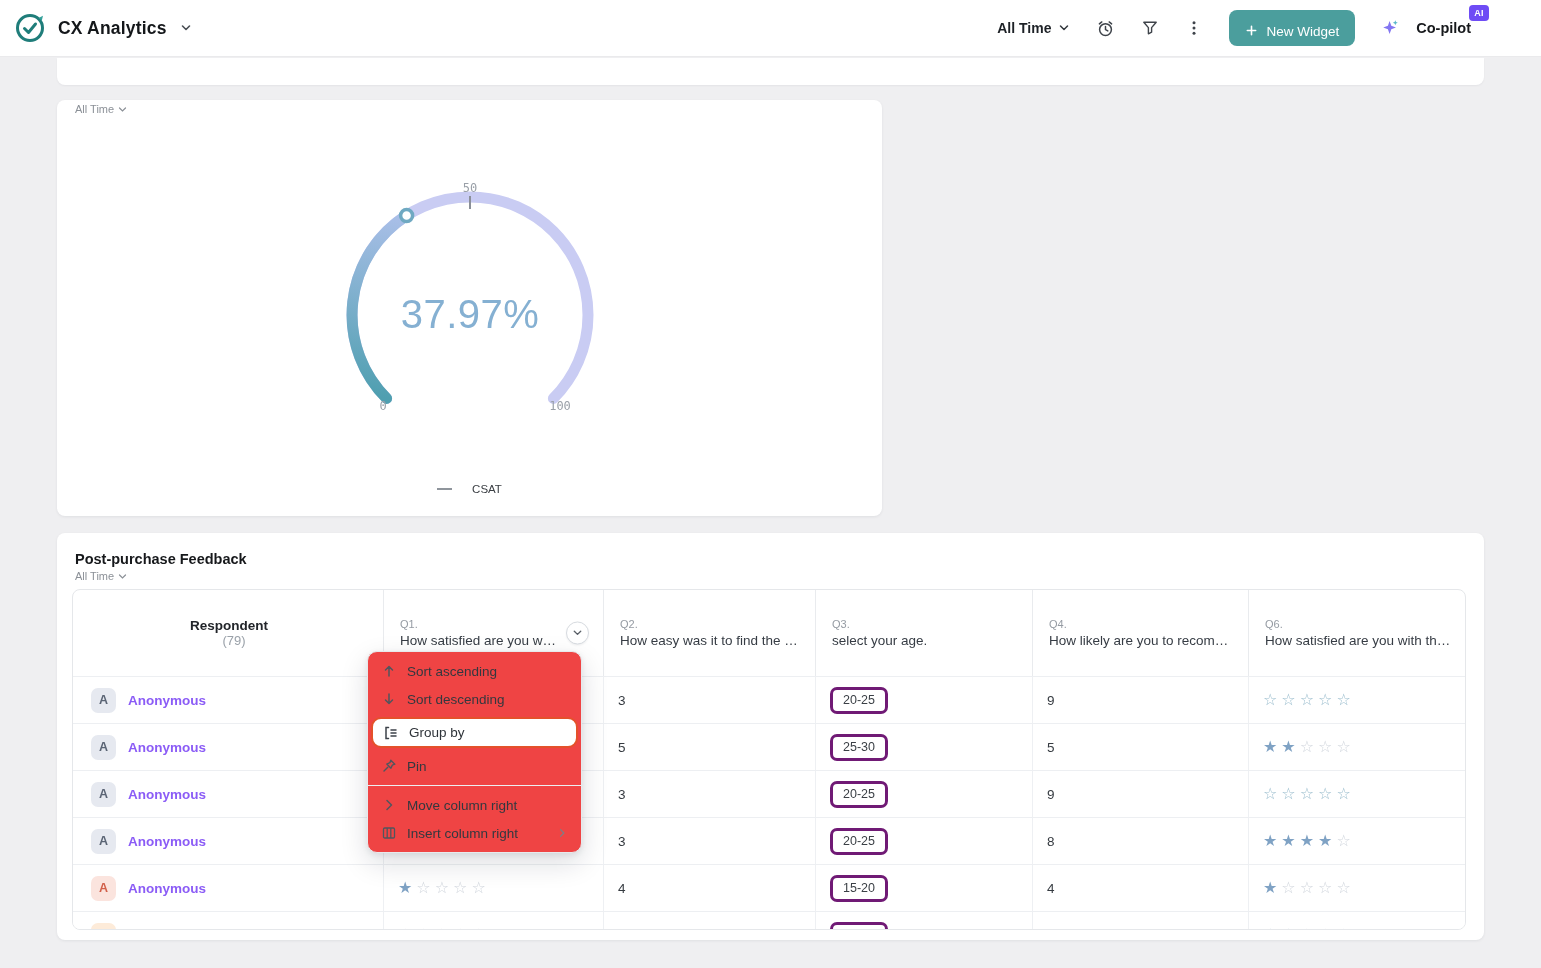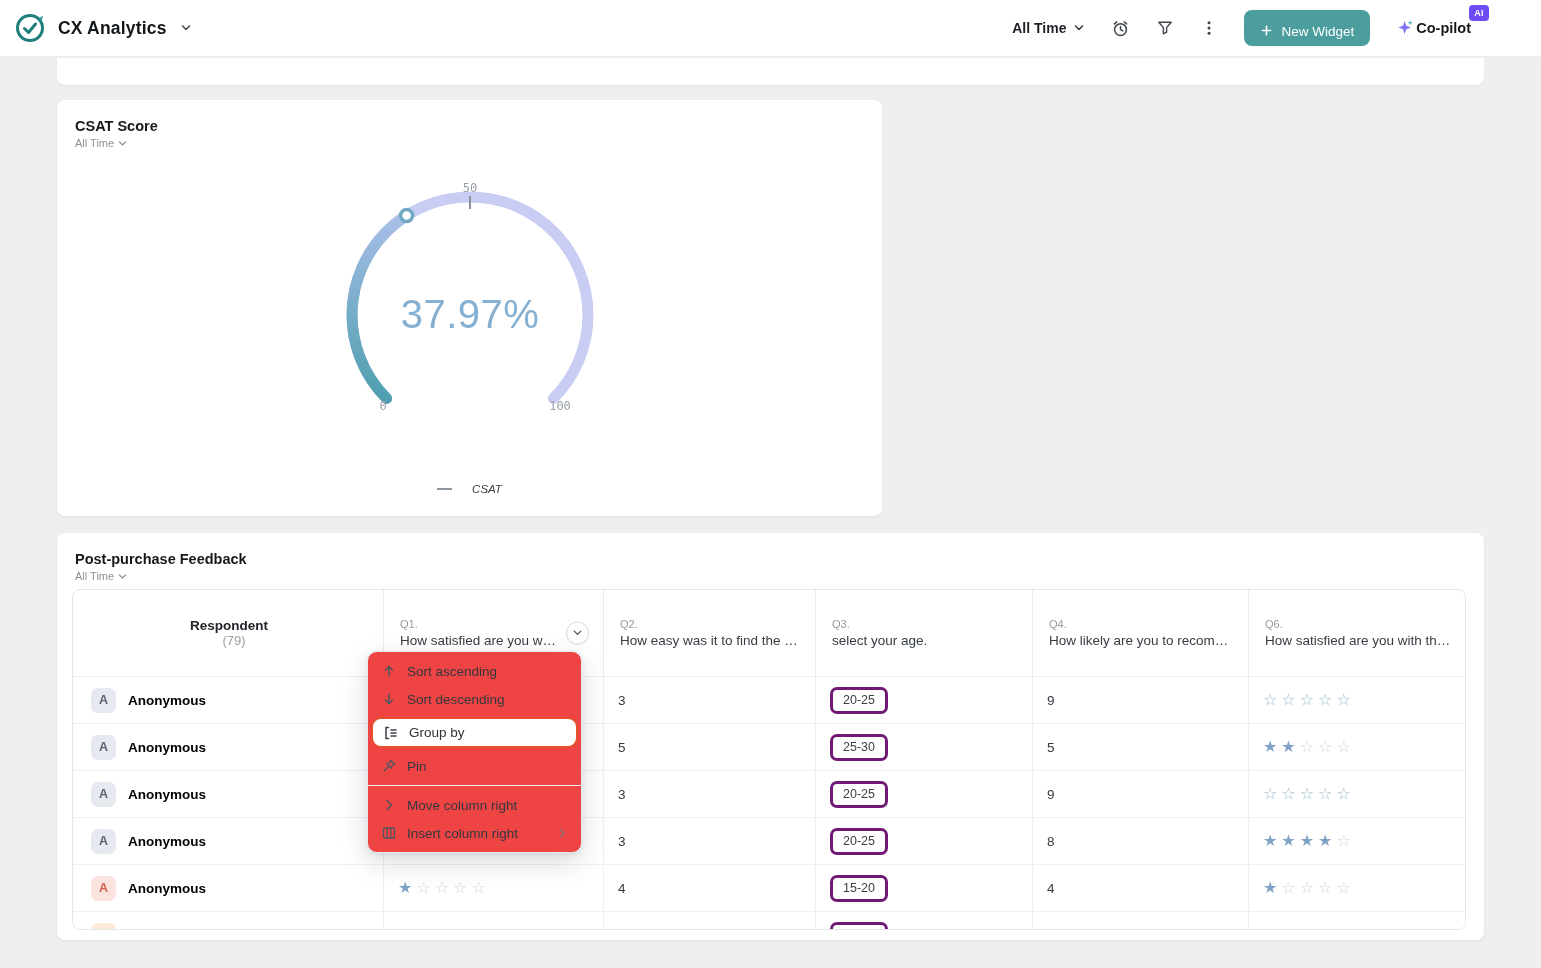--- a/index.html
+++ b/index.html
@@ -18,21 +18,21 @@
   }
   .app-title{ font-size:17.5px; font-weight:700; color:#14171a; letter-spacing:.2px; }
   .tb-right{ margin-left:auto; display:flex; align-items:center; gap:26px; }
   .time-range{ display:flex; align-items:center; gap:7px; font-size:14px; font-weight:700; color:#1d2126; }
   .icon-btn{ display:flex; align-items:center; justify-content:center; background:none; border:none; }
   .new-widget-btn{
     display:flex; gap:8px; height:36px; padding:14px 16px;
     background:#4b9e9d; color:#fff; border:none; border-radius:8px;
     font-size:13.5px; font-weight:500; font-family:inherit;
   }
-  .copilot{ display:flex; align-items:center; gap:2px; font-size:14.5px; font-weight:700; color:#17191c; }
+  .copilot{ display:flex; align-items:center; gap:17px; font-size:14.5px; font-weight:700; color:#17191c; }
   .ai-badge{
     position:absolute; top:5px; right:52px; background:#6e4cf5; color:#fff;
     font-size:9px; font-weight:700; padding:3px 5px; border-radius:4px; letter-spacing:.4px;
   }
 
   
   .partial-card{
     position:absolute; left:57px; top:58px; width:1427px; height:27px; background:#fff;
     border-radius:0 0 8px 8px; box-shadow:0 1px 2px rgba(16,24,40,.05);
   }
@@ -42,21 +42,21 @@
   }
   .csat-card{ left:57px; top:100px; width:825px; height:416px; }
   .fb-card{ left:57px; top:533px; width:1427px; height:407px; }
   .card-title{ padding:18px 18px 0; font-size:14.5px; font-weight:700; color:#16181b; }
   .card-sub{ padding:3px 18px 0; font-size:11px; color:#8b9097; display:flex; align-items:center; gap:4px; width:max-content; }
 
   
   .gauge-svg{ position:absolute; left:243px; top:70px; }
   .gauge-num{ font-family:"DejaVu Sans Mono",monospace; font-size:12px; fill:#9aa0a8; }
   .gauge-big{ font-size:40px; fill:#85b0d2; letter-spacing:.5px; }
-  .legend{ position:absolute; left:0; right:0; top:383px; display:flex; justify-content:center; align-items:center; gap:20px;font-style:italic; }
+  .legend{ position:absolute; left:0; right:0; top:383px; display:flex; justify-content:center; align-items:center; gap:20px; }
   .legend-dash{ width:15px; height:2px; background:#8f959c; display:inline-block; }
   .legend-label{ font-size:11.5px; color:#3a3e43; }
 
   
   .table-wrap{
     position:absolute; left:15px; top:56px; width:1394px; height:341px;
     border:1px solid #e5e7ea; border-radius:8px; overflow:hidden; background:#fff;
   }
   .tgrid{ display:grid; grid-template-columns:310px 220px 212px 217px 216px 219px; }
   .thead{ height:86px; }
@@ -78,21 +78,21 @@
   .trow{ height:47px; border-top:1px solid #edeff2; background:#fff; }
   .td{ display:flex; align-items:center; padding:0 14px; border-left:1px solid #eef0f3; height:100%; overflow:hidden; }
   .td:first-child{ border-left:none; padding-left:18px; }
   .avatar{
     width:25px; height:25px; border-radius:7px; display:flex; align-items:center; justify-content:center;
     font-size:12.5px; font-weight:700; flex:0 0 auto;
   }
   .av-slate{ background:#e6e9f0; color:#5a6474; }
   .av-salmon{ background:#fbe4de; color:#d2604a; }
   .av-orange{ background:#fdebd9; color:#df8f45; }
-  .rname{ margin-left:12px; font-size:13.5px; font-weight:700; color:#000000; }
+  .rname{ margin-left:12px; font-size:13.5px; font-weight:700; color:#8b5cf6; }
   .num{ font-size:13.5px; color:#363b41; }
   .badge{
     border:3px solid #701a75; border-radius:7px; padding:3.5px 10px;
     font-size:12.5px; color:#3b4046; background:#fff; white-space:nowrap;
   }
   .star{ font-family:"DejaVu Sans",sans-serif; font-size:16px; margin-right:4px; line-height:1; }
   .star.f{ color:#7fa2c4; }
   .star.o{ color:#9dbfcf; }
   .star.e{ color:#d2d7de; }
 
@@ -176,21 +176,20 @@
         <span data-interactable="false">Co-pilot</span>
       </div>
     </div>
 
     <span class="ai-badge" data-interactable="false">AI</span>
   </header>
 
   <div class="partial-card" data-interactable="false"></div>
 
   <section class="card csat-card" data-interactable="false">
-    <div class="card-title" data-interactable="false">CSAT Score</div>
     <div class="card-sub" data-interactable="true">
       <span data-interactable="false">All Time</span>
       <svg width="9" height="9" viewBox="0 0 9 9" fill="none" stroke="#8b9097" stroke-width="1.2" stroke-linecap="round" data-interactable="false">
           <path d="M1.5 3l3 3 3-3"></path>
         </svg>
     </div>
 
     <svg class="gauge-svg" id="gauge-svg" width="340" height="250" viewBox="0 0 340 250" data-interactable="false">
       <defs>
         <linearGradient id="gval" gradientUnits="userSpaceOnUse" x1="86" y1="228" x2="110" y2="46">

